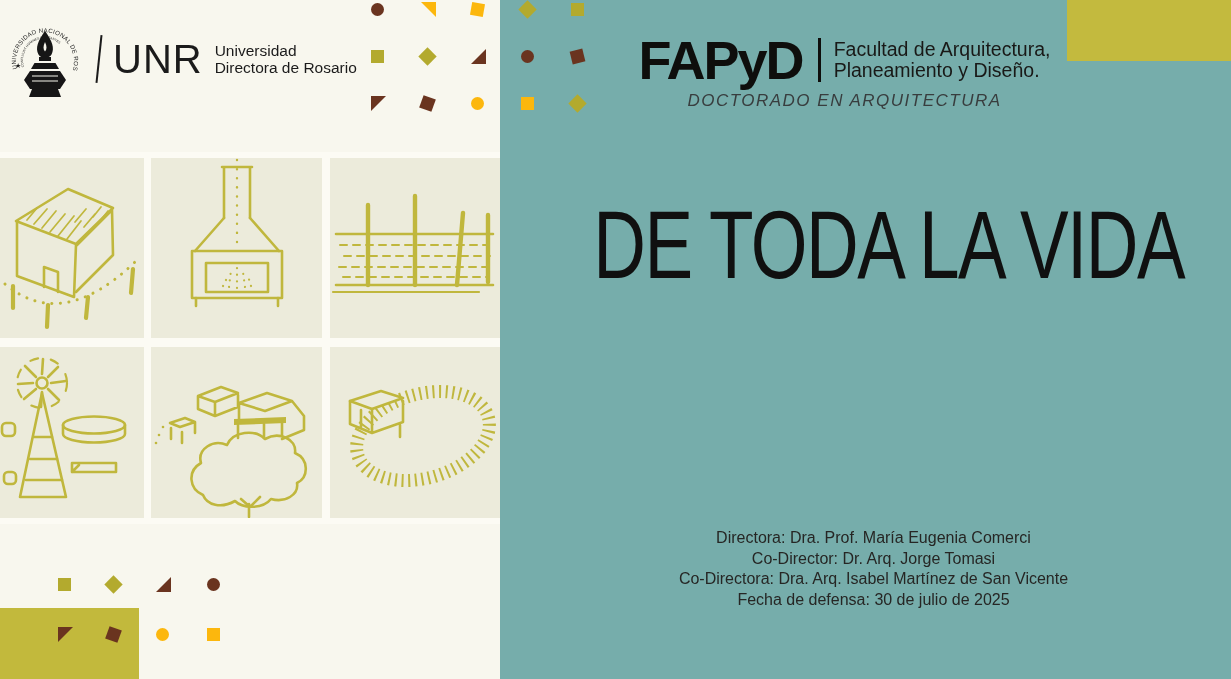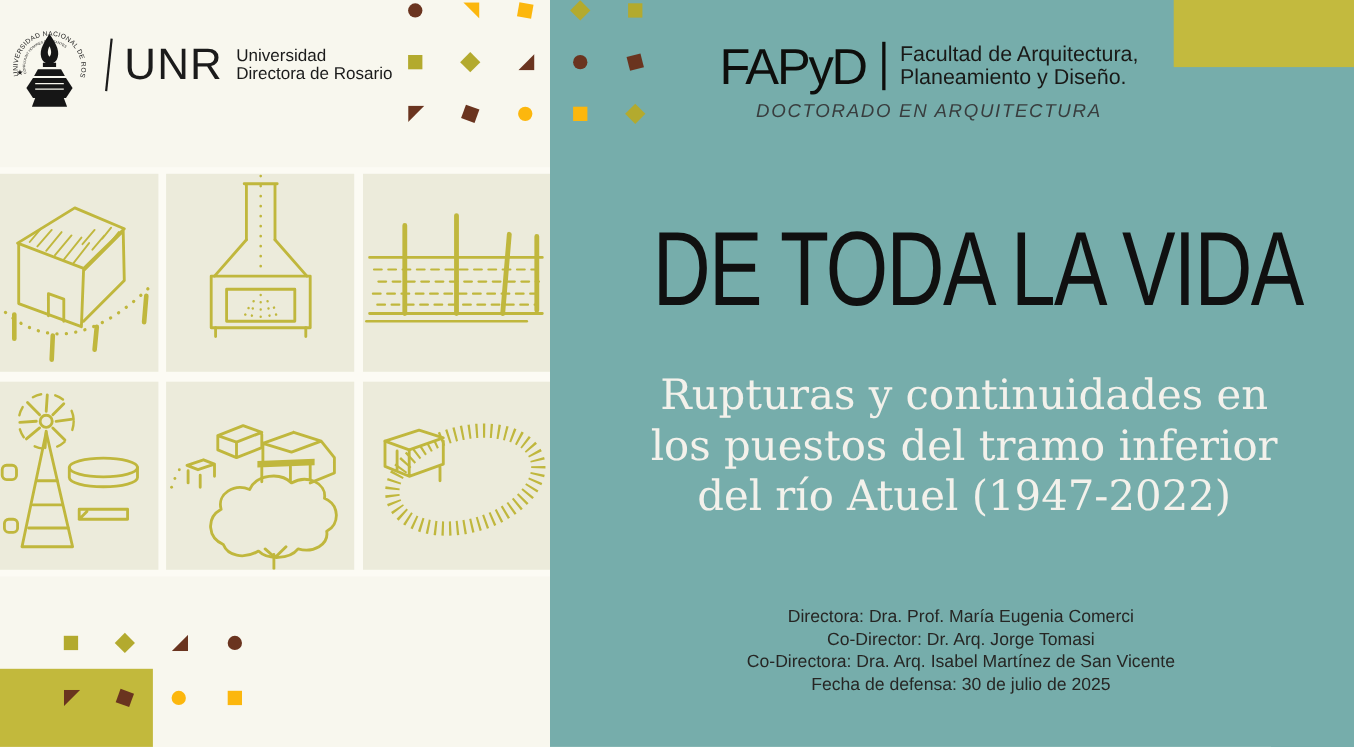--- a/index.html
+++ b/index.html
@@ -33,29 +33,29 @@
   .tri-a{clip-path:polygon(0 0,100% 0,100% 100%);width:15px;height:15px}
   .tri-b{clip-path:polygon(100% 0,100% 100%,0 100%);width:15px;height:15px}
   .tri-c{clip-path:polygon(0 0,100% 0,0 100%);width:15px;height:15px}
   .block{position:absolute;background:#c2b93c;}
   .block-bl{left:0;top:608px;width:139px;height:71px;}
   .block-tr{left:1067px;top:0;width:164px;height:61px;background:#c3ba3e;}
 
   
   .right-panel{position:absolute;left:500px;top:0;width:731px;height:679px;background:#76adab;}
   .fapyd{position:absolute;top:38px;left:0;right:42px;display:flex;justify-content:center;align-items:center;}
-  .fapyd-acronym{font-size:46px;font-weight:normal;letter-spacing:-2px;color:#0e0e0c;line-height:44px;}
+  .fapyd-acronym{font-size:54px;font-weight:bold;letter-spacing:-2px;color:#0e0e0c;line-height:44px;}
   .fapyd-divider{width:3px;height:44px;background:#0e0e0c;margin:0 13px 0 15px;}
   .fapyd-name{font-size:19.5px;line-height:21px;color:#191917;}
   .program{position:absolute;top:91px;left:0;right:42px;text-align:center;font-size:17px;letter-spacing:1.5px;color:#383d3e;font-style:italic;}
   .title-wrap{position:absolute;top:197px;left:0;width:100%;text-align:left;}
   .main-title{display:inline-block;font-size:96px;line-height:1;font-weight:400;color:#101010;letter-spacing:-2px;transform:scaleX(0.76);transform-origin:50% 50%;white-space:nowrap;}
   .subtitle{position:absolute;top:336px;left:0;width:100%;padding-left:22px;box-sizing:border-box;text-align:center;font-family:"DejaVu Serif","Liberation Serif",serif;font-size:38px;line-height:46px;color:#f3f1eb;}
   .author{position:absolute;top:518px;left:0;width:100%;text-align:center;font-size:23px;letter-spacing:0.4px;color:#eff0ea;}
-  .credits{position:absolute;top:551px;left:0;width:100%;padding-left:16px;box-sizing:border-box;text-align:center;font-size:16px;line-height:20.5px;color:#262624;}
+  .credits{position:absolute;top:528px;left:0;width:100%;padding-left:16px;box-sizing:border-box;text-align:center;font-size:16px;line-height:20.5px;color:#262624;}
 
   .seal-ink{fill:#161616;}
 </style>
 </head>
 <body>
 
 <div class="slide">
 
   <div class="left-panel">
     <div class="gutter-bg"></div>
@@ -194,25 +194,20 @@
         <div>Facultad de Arquitectura,</div>
         <div>Planeamiento y Diseño.</div>
       </div>
     </div>
     <div class="program">DOCTORADO EN ARQUITECTURA</div>
 
     <div class="title-wrap">
       <div class="main-title">DE TODA LA VIDA</div>
     </div>
 
-    <div class="subtitle">
-      <div>Rupturas y continuidades en</div>
-      <div>los puestos del tramo inferior</div>
-      <div>del río Atuel (1947-2022)</div>
-    </div>
 
 
     <div class="credits">
       <div>Directora: Dra. Prof. María Eugenia Comerci</div>
       <div>Co-Director: Dr. Arq. Jorge Tomasi</div>
       <div>Co-Directora: Dra. Arq. Isabel Martínez de San Vicente</div>
       <div>Fecha de defensa: 30 de julio de 2025</div>
     </div>
   </div>
 

